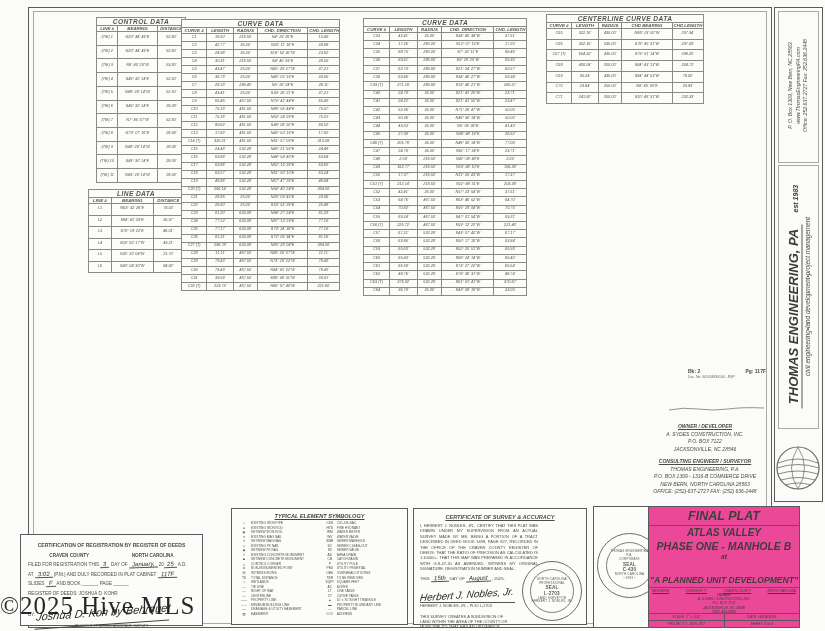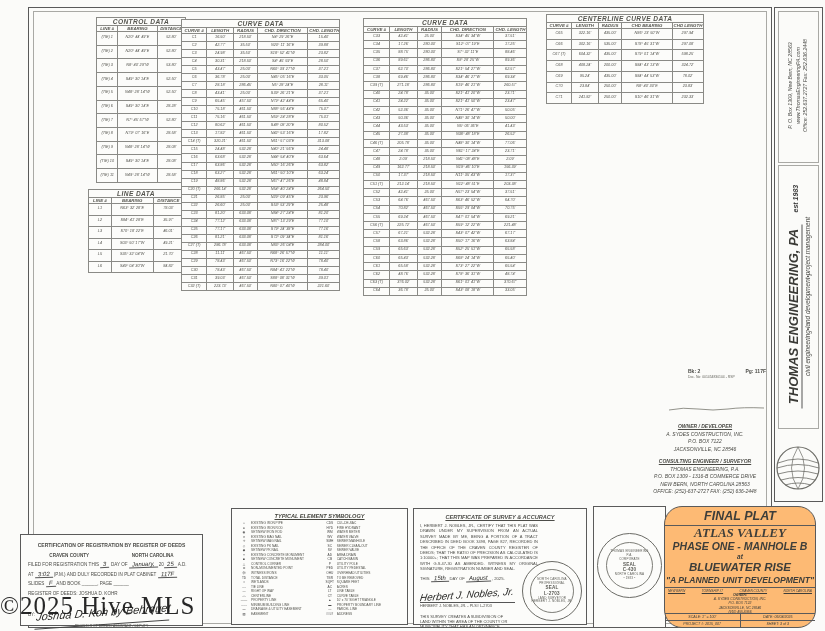--- a/index.html
+++ b/index.html
@@ -1068,27 +1068,26 @@
         <span>THOMAS ENGINEERING P.A.</span>
         <span>CORPORATE</span>
         <span class="big">SEAL</span>
         <span class="big">C-430</span>
         <span>NORTH CAROLINA</span>
         <span>• 1983 •</span>
       </div>
     </div>
   </div>
 
-  <div class="frame" style="left:664px;top:506px;width:150px;height:120px;background:#fdba74;border-radius:18px;">
+  <div class="frame" style="left:648px;top:506px;width:150px;height:120px;background:#ec4899;">
     <div class="tb-row" style="top:1px;height:16px;font-size:12.5px;font-weight:bold;">FINAL PLAT</div>
     <div class="tb-divider" style="top:18px;"></div>
-    <div class="tb-row" style="top:19px;height:13px;font-size:13px;font-weight:bold;font-family:Liberation Serif, serif;">ATLAS VALLEY</div>
+    <div class="tb-row" style="top:19px;height:13px;font-size:10px;font-weight:bold;">ATLAS VALLEY</div>
     <div class="tb-row" style="top:32px;height:13px;font-size:10.5px;font-weight:bold;">PHASE ONE - MANHOLE B</div>
     <div class="tb-row" style="top:45px;height:8px;font-size:6.5px;font-weight:bold;">at</div>
-    <div class="tb-row" style="top:53px;height:14px;font-size:11.5px;font-weight:bold;">BLUEWATER RISE</div>
     <div class="tb-row" style="top:67px;height:12px;font-size:8.6px;font-weight:bold;">"A PLANNED UNIT DEVELOPMENT"</div>
     <div class="tb-divider" style="top:80px;"></div>
     <div class="tb-row" style="top:80px;height:7px;font-size:3.2px;justify-content:space-between;padding:0 3px;text-decoration:underline;">
       <span>NEW BERN</span>
         <span>TOWNSHIP #7</span>
       <span>CRAVEN COUNTY</span>
         <span>NORTH CAROLINA</span>
     </div>
     <div class="tb-row" style="top:87px;height:19px;flex-direction:column;font-size:3.4px;line-height:1.25;">
       <span style="font-weight:bold;">OWNER:</span>

